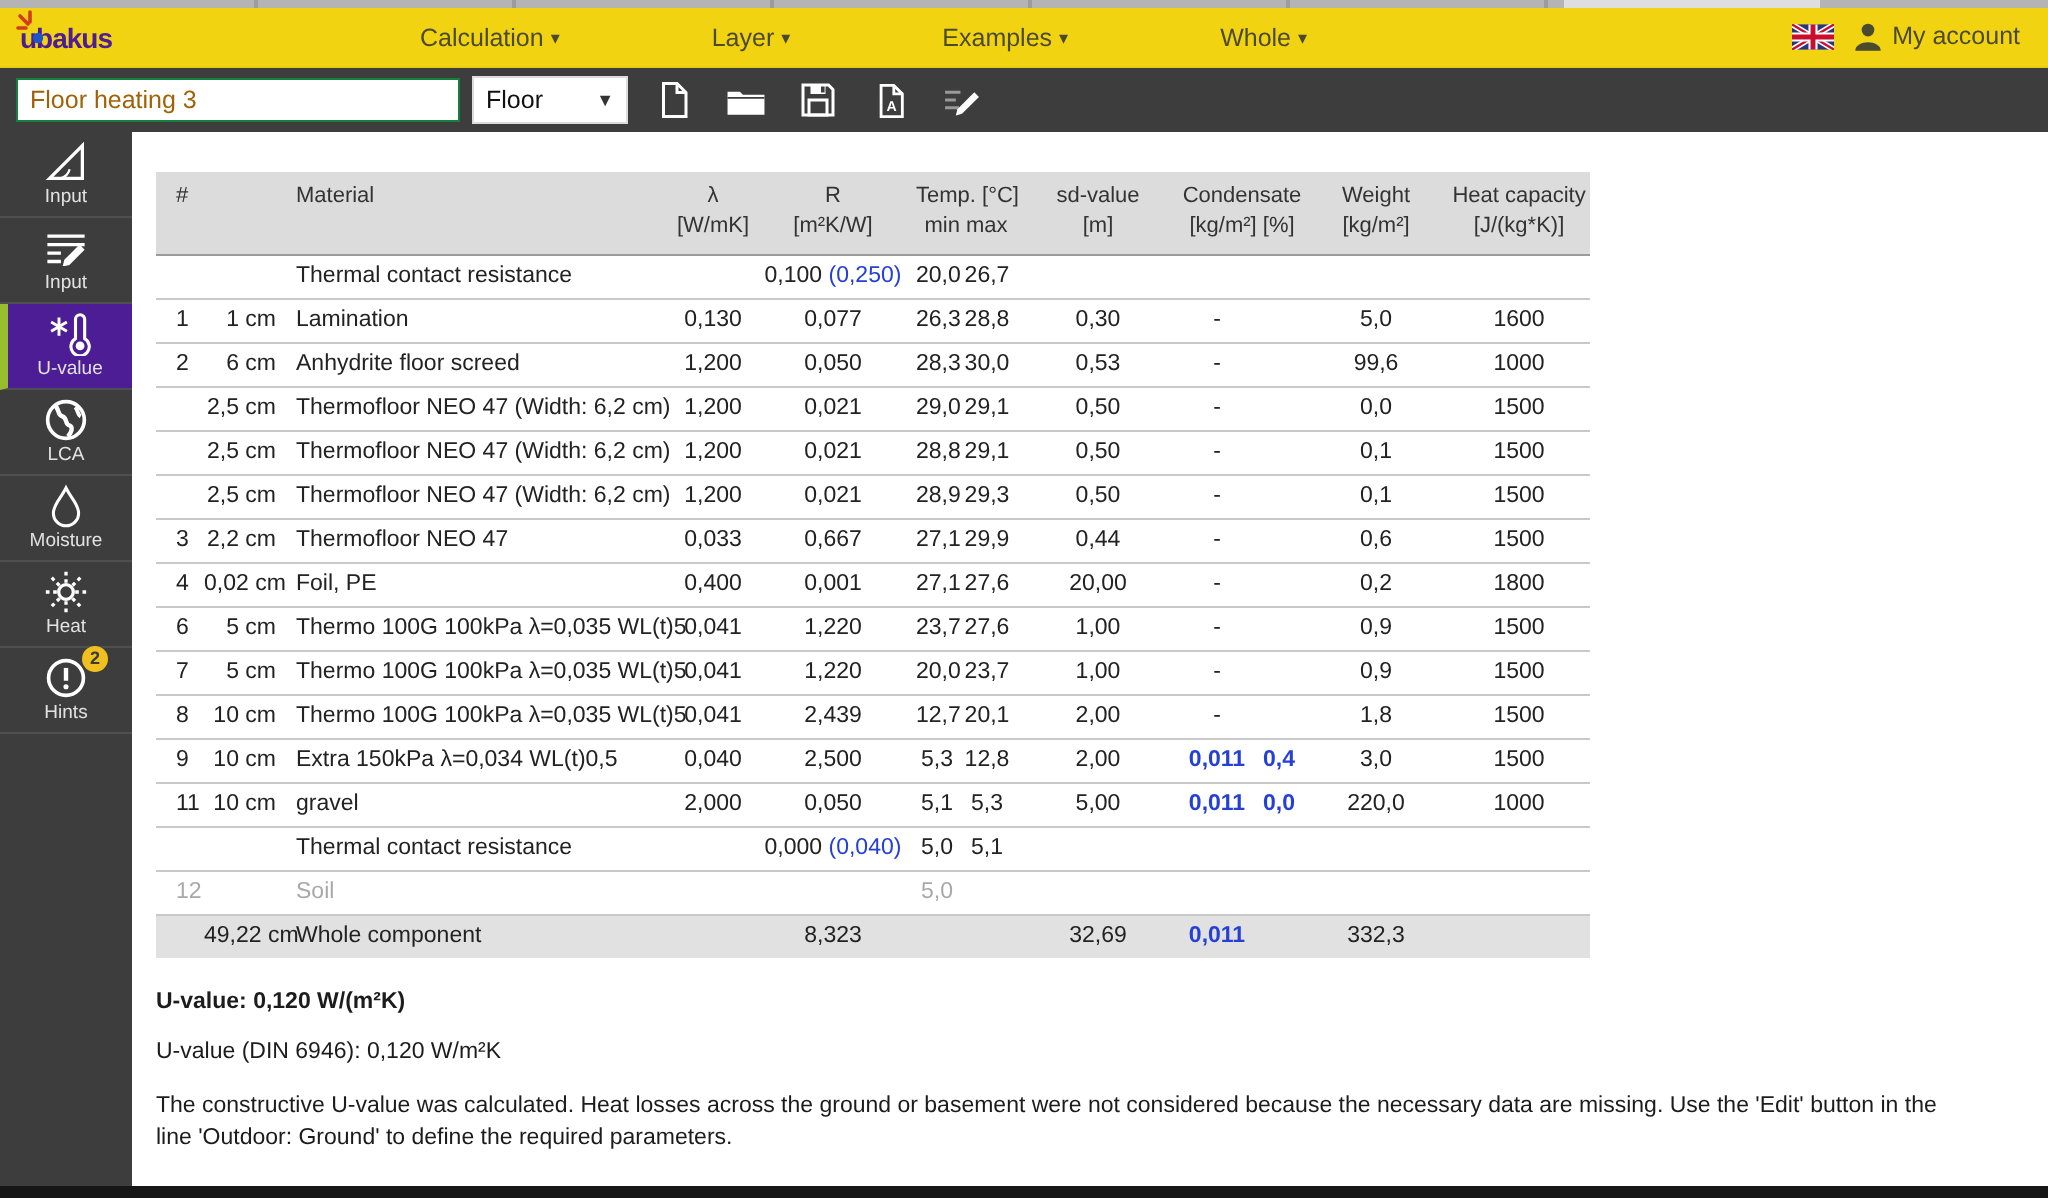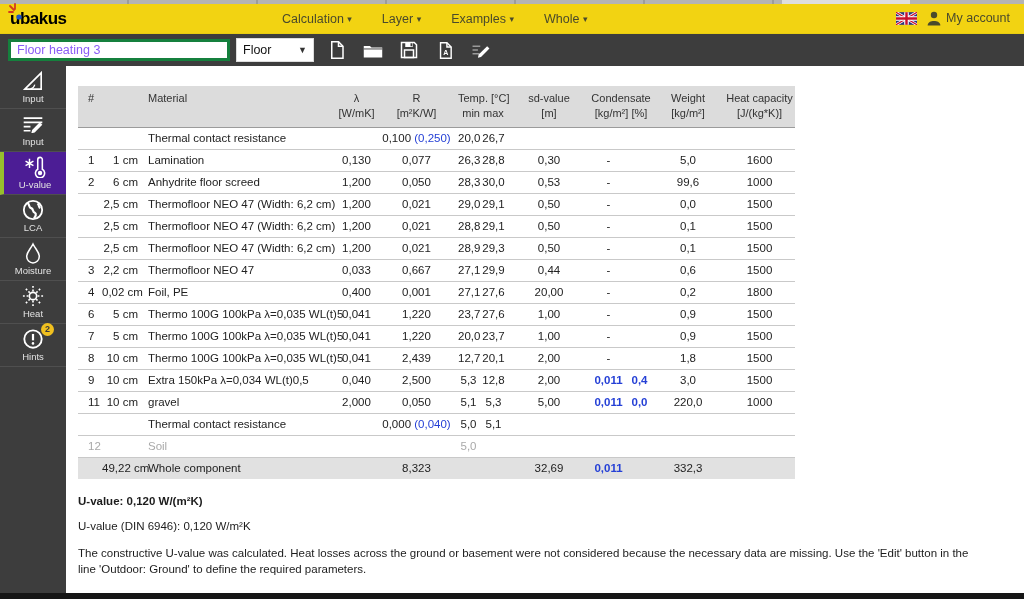--- a/index.html
+++ b/index.html
@@ -5,32 +5,32 @@
   * { box-sizing: border-box; margin: 0; padding: 0; }
   html,body { width:1024px; height:599px; overflow:hidden; }
   body { font-family:"Liberation Sans", sans-serif; background:#fff; display:flex; flex-direction:column; }
 
   
   .top-strip { height:4px; background:repeating-linear-gradient(90deg,#b4b4b4 0 127px,#9c9c9c 127px 129px); position:relative; flex:0 0 auto; }
   .top-strip .lit { position:absolute; left:782px; width:128px; top:0; bottom:0; background:#dedede; }
 
   
   .app-header { height:29px; background:#f2d312; display:flex; align-items:center; flex:0 0 auto; }
-  .logo { position:relative; margin-left:10px; width:200px; font-size:17px; font-weight:bold; color:#000000; letter-spacing:-0.5px; line-height:1; }
+  .logo { position:relative; margin-left:10px; width:200px; font-size:14px; font-weight:bold; color:#4c1d95; letter-spacing:-0.5px; line-height:1; }
   .logo svg { position:absolute; left:-4px; top:-7px; }
-  .nav { display:flex; gap:30px; margin-left:72px; }
+  .nav { display:flex; gap:76px; }
   .nav-item { font-size:12.5px; color:#4a4a2c; cursor:pointer; white-space:nowrap; }
   .nav-item .caret { font-size:9px; position:relative; top:-1px; }
   .header-right { margin-left:auto; display:flex; align-items:center; gap:10px; margin-right:14px; }
   .flag { width:21px; height:13px; display:block; }
   .account { display:flex; align-items:flex-start; gap:5px; font-size:12.5px; color:#4a4a2c; cursor:pointer; }
 
   
   .toolbar { height:33px; background:#3d3d3d; display:flex; align-items:center; flex:0 0 auto; border-top:1px solid #e8cd10; }
-  .project-input { width:222px; height:22px; margin-left:8px; border:3px solid #15803d; font-family:"Liberation Sans",sans-serif; font-size:12.5px; padding:0 6px; color:#8b5cf6; }
+  .project-input { width:222px; height:22px; margin-left:8px; border:1px solid #15803d; font-family:"Liberation Sans",sans-serif; font-size:12.5px; padding:0 6px; color:#a16207; }
   .type-select { width:78px; height:24px; margin-left:6px; background:#fff; border:1px solid #ddd; display:flex; align-items:center; justify-content:space-between; padding:0 6px; font-size:12.5px; color:#111; cursor:pointer; }
   .type-select .caret { font-size:9px; color:#333; }
   .tb-icons { display:flex; align-items:center; gap:14px; margin-left:12px; }
   .tb-icon { width:22px; height:22px; display:flex; align-items:center; justify-content:center; cursor:pointer; }
 
   
   .main-row { flex:1 1 auto; display:flex; min-height:0; }
   .sidebar { flex:0 0 66px; background:#3d3d3d; display:flex; flex-direction:column; }
   .side-item { height:43px; border-bottom:1px solid #4f4f4f; display:flex; flex-direction:column; align-items:center; justify-content:center; gap:2px; cursor:pointer; position:relative; padding-left:0; }
   .side-item.active { background:#4c1d95; border-left:4px solid #97be2d; }

